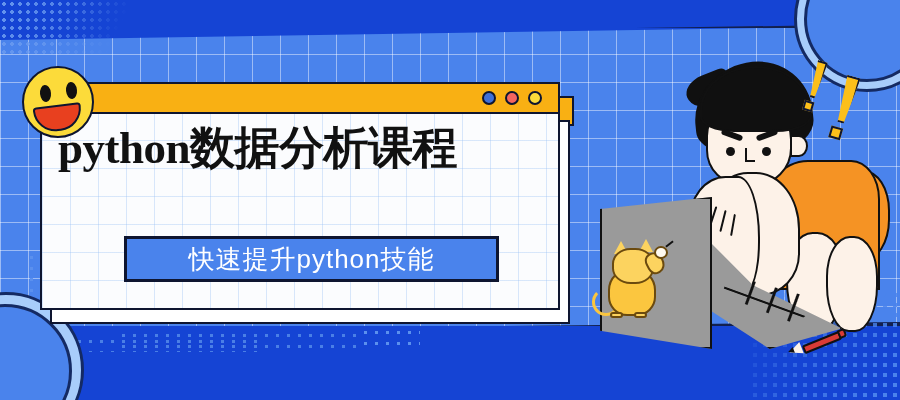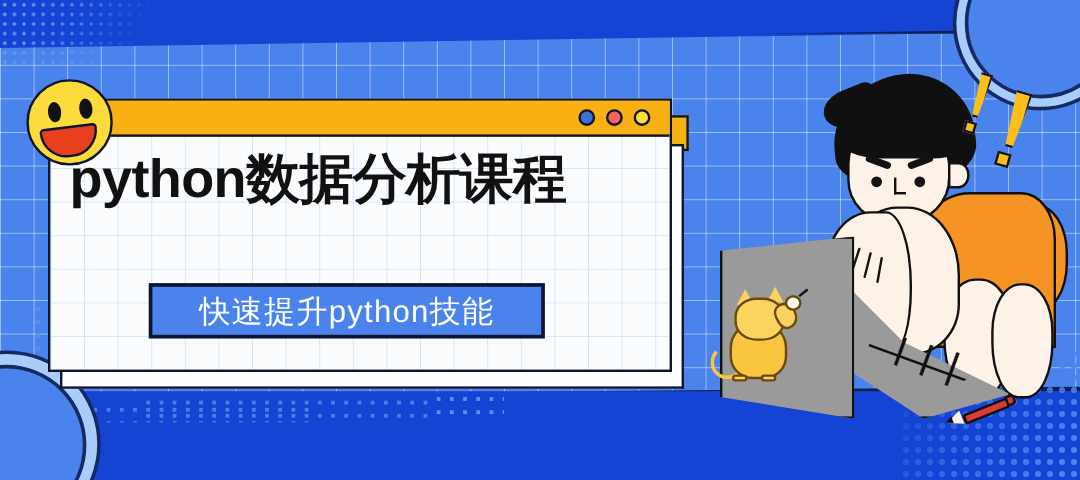--- a/index.html
+++ b/index.html
@@ -109,24 +109,24 @@
     position:absolute; left:0; top:0; width:100%; height:30px;
     background:#f9b013; border-bottom:2.5px solid #0e1530;
     box-sizing:border-box; display:flex; align-items:center;
     justify-content:flex-end; gap:9px; padding-right:16px;
   }
   .dot { width:14px; height:14px; border-radius:50%; border:2px solid #0e1530; box-sizing:border-box; }
 
   .card-title {
     position:absolute; left:16px; top:42px; width:494px;
     font-size:45px; font-weight:bold; color:#111111;
-    letter-spacing:-0.5px; white-space:nowrap; line-height:1;
+    letter-spacing:-0.5px; white-space:nowrap; line-height:1;font-family:Liberation Serif, serif;
   }
   .subtitle-btn {
-    position:absolute; left:82px; top:152px; width:330px; height:46px;
+    position:absolute; left:82px; top:152px; width:375px; height:46px;
     background:#4a83ec; border:3px solid #0e1530; box-sizing:border-box;
     display:flex; align-items:center; justify-content:center;
     color:#ffffff; font-size:26px; letter-spacing:1px;
   }
 
   
   .smiley {
     position:absolute; left:22px; top:66px; width:72px; height:72px;
     border-radius:50%; background:#fcdb3a; border:2.5px solid #0e1530;
     box-sizing:border-box;

